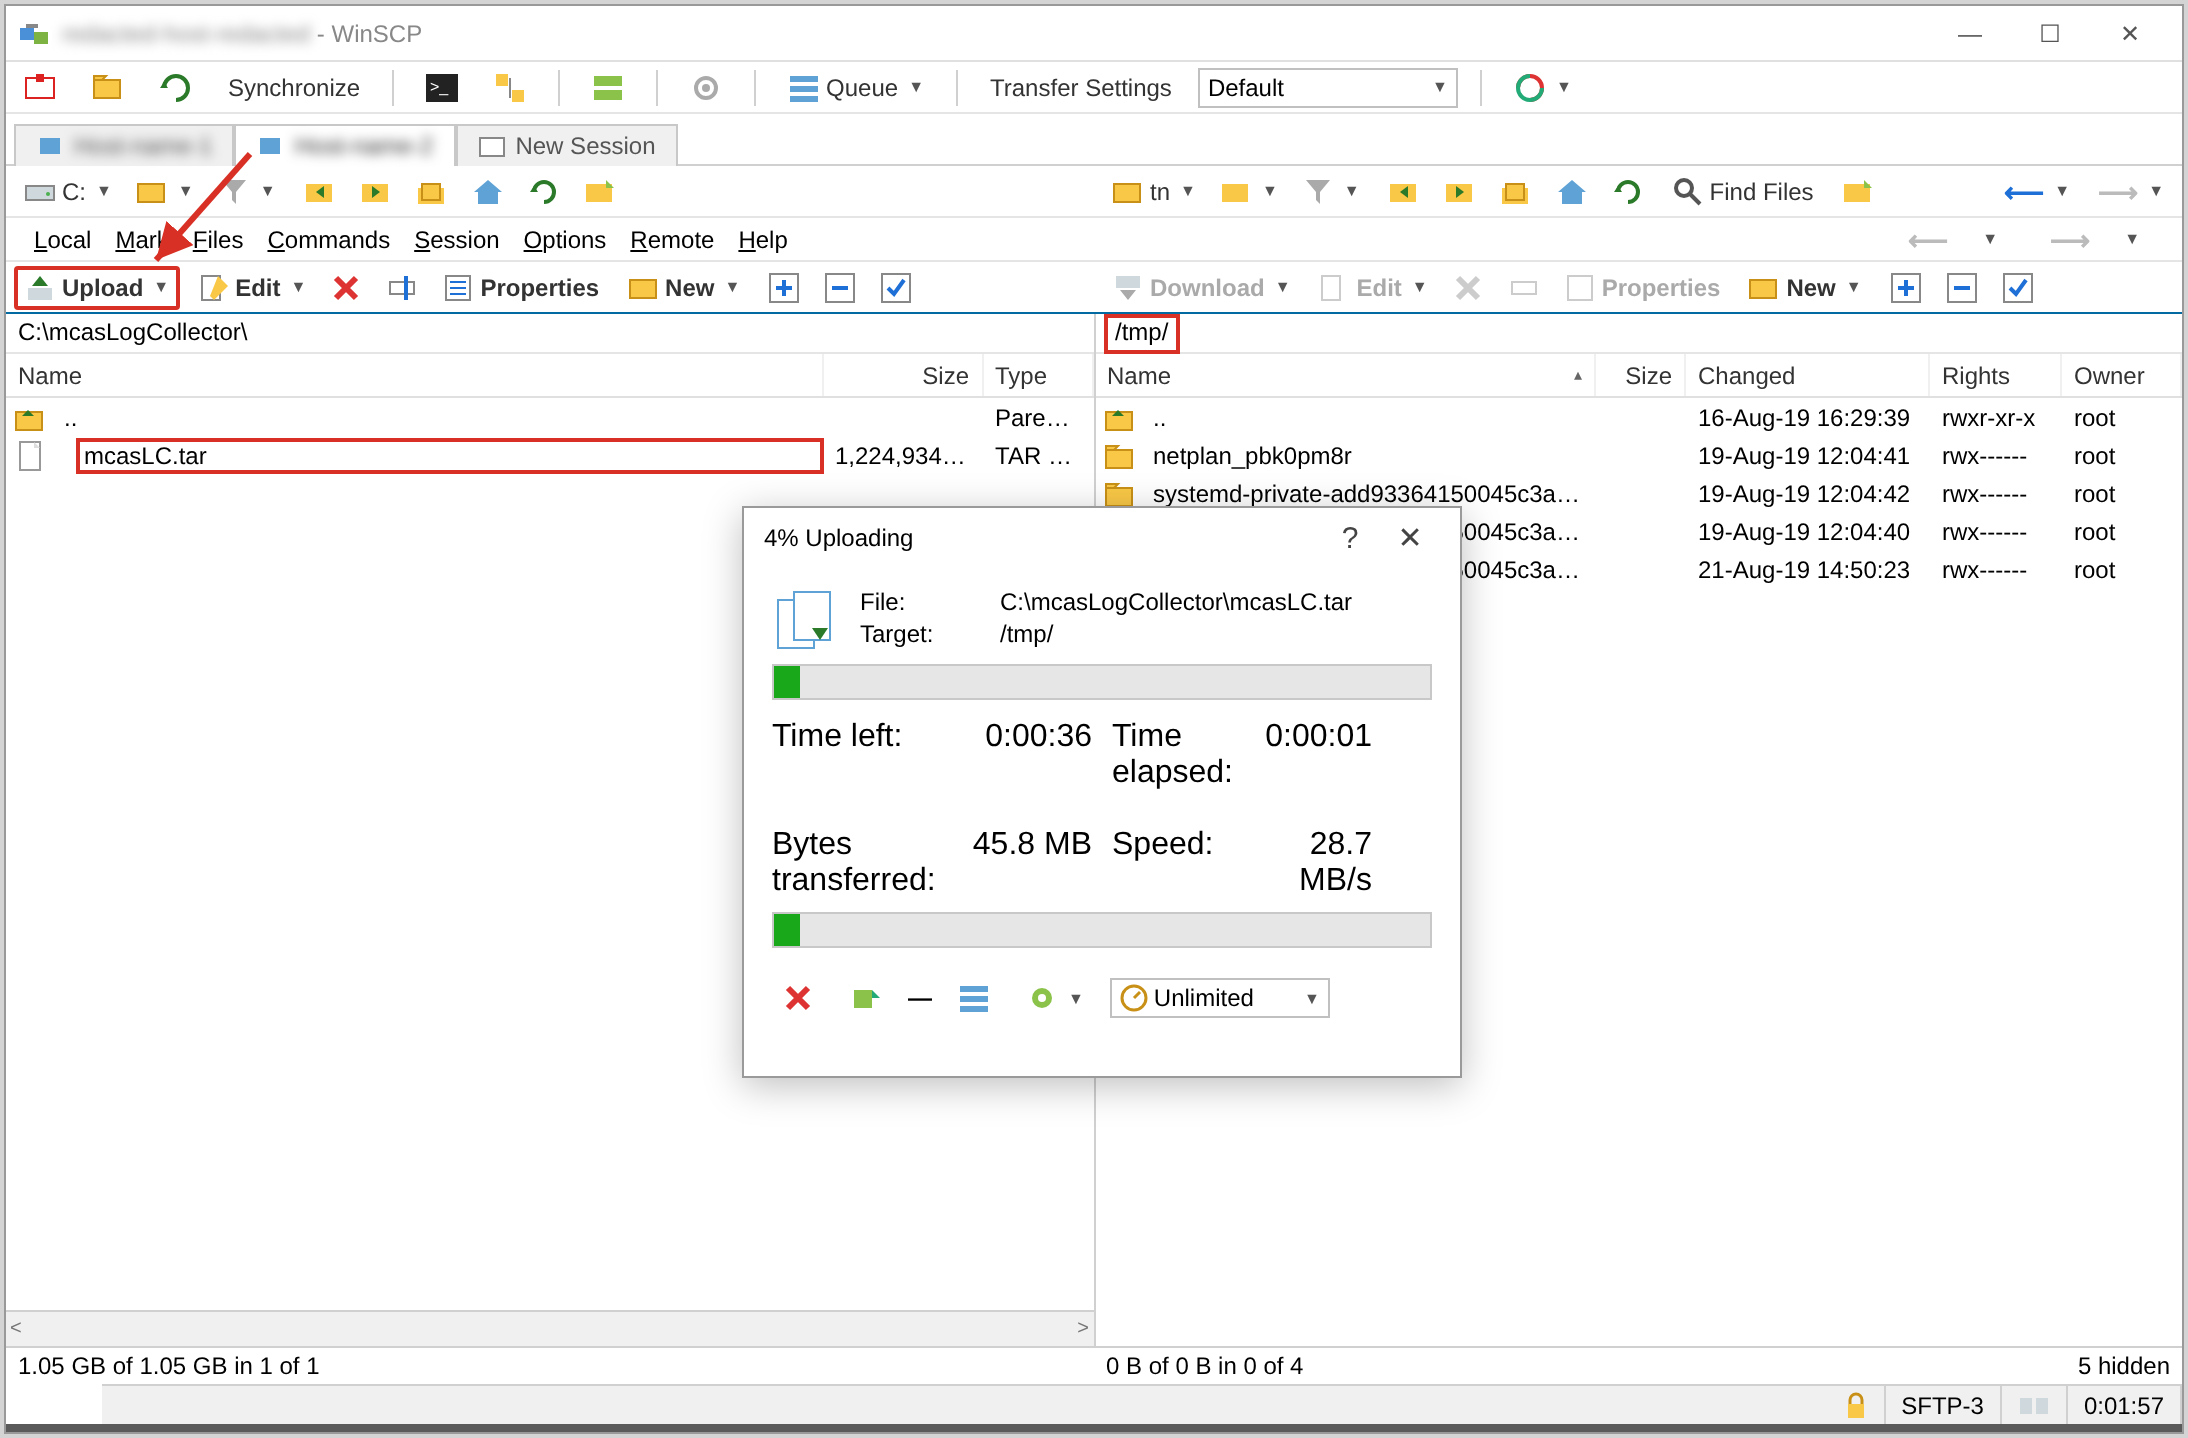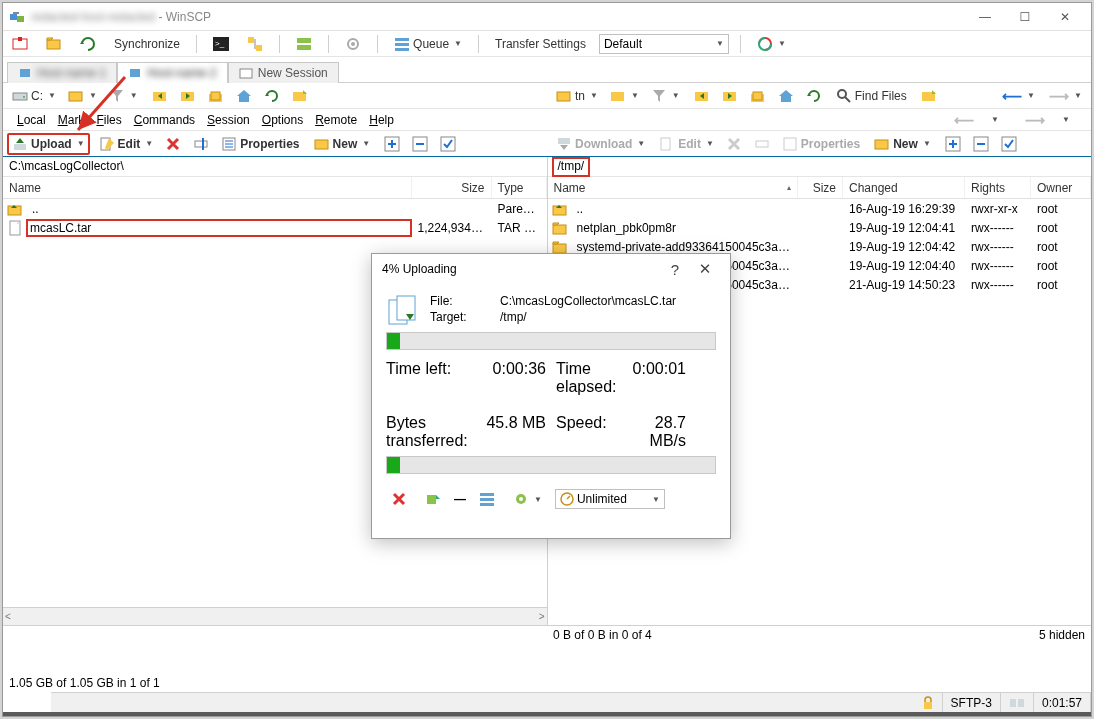--- a/index.html
+++ b/index.html
@@ -30,21 +30,21 @@
 .loc-toolbar { display:flex; align-items:center; height:26px; padding:0 4px; gap:2px; border-bottom:1px solid #0369a1; position:relative;font-weight:bold;}
 .pathbar { height:20px; padding:2px 6px; font-size:12px; background:#fff; border-bottom:1px solid #e5e5e5;}
 .pathbar.hl { border:2px solid #d93025; padding:0 4px; display:inline-block; margin:1px 4px;}
 .listhead { display:flex; height:22px; border-bottom:1px solid #e0e0e0; background:#fff; }
 .listhead .col { padding:3px 6px; border-right:1px solid #f0f0f0; color:#333; font-size:12px; display:flex; align-items:center; justify-content:space-between;}
 .filelist { flex:1; overflow:auto; background:#fff; }
 .row { display:flex; height:19px; align-items:center; padding-left:4px;}
 .row .cell { padding:0 6px; font-size:12px; white-space:nowrap; overflow:hidden; text-overflow:ellipsis;}
 .row .ficon { width:16px; height:16px; margin-right:3px; flex-shrink:0;}
 .row.hl { }
-.row.hl .namewrap { border:2px solid #d93025; padding:0 2px;}
+.row.hl .namewrap { border:2px solid #d93025; padding:0 2px;margin-left:12px;}
 .scroll-h { height:18px; background:#f0f0f0; border-top:1px solid #d0d0d0; display:flex; justify-content:space-between; align-items:center; padding:0 2px;}
 .statusbar { height:20px; border-top:1px solid #d0d0d0; display:flex; align-items:center; font-size:12px; background:#f0f0f0;margin-left:48px;}
 .statusbar .sseg { padding:0 8px; border-right:1px solid #d0d0d0; height:100%; display:flex; align-items:center;gap:4px;}
 .btmbar { height:4px; background:#5a5a5a;}
 .upload-hl { border:2px solid #d93025; padding:1px 3px !important;}
 .arrow-annot { position:absolute; top:72px; left:70px; z-index:100; pointer-events:none;}
 
 .dialog { position:absolute; left:371px; top:253px; width:360px; background:#fff; border:1px solid #9a9a9a; box-shadow:0 4px 18px rgba(0,0,0,.25); z-index:50; }
 .dialog .dtitle { height:30px; display:flex; align-items:center; padding:0 10px; font-size:12px;}
 .dialog .dtitle .spacer{flex:1;}
@@ -591,21 +591,21 @@
             <span class="cell" style="width:45px"></span>
             <span class="cell" style="width:122px">21-Aug-19 14:50:23</span>
             <span class="cell" style="width:66px">rwx------</span>
             <span class="cell" style="width:60px">root</span>
           </div>
         </div>
     </div>
   </div>
 
   <div style="display:flex;border-top:1px solid #d0d0d0;">
-    <div style="flex:1;padding:2px 6px;font-size:12px;margin-top:48px;">1.05 GB of 1.05 GB in 1 of 1</div>
+    <div style="flex:1;padding:2px 6px;font-size:12px;">1.05 GB of 1.05 GB in 1 of 1</div>
     <div style="flex:1;padding:2px 6px;font-size:12px;display:flex;">
         <span>0 B of 0 B in 0 of 4</span>
         <span style="flex:1"></span>
         <span>5 hidden</span>
       </div>
   </div>
   <div class="statusbar">
     <div style="flex:1"></div>
     <div class="sseg">
         <svg width="12" height="14">

